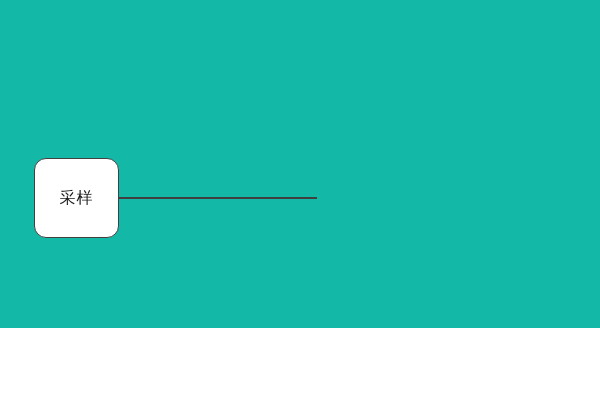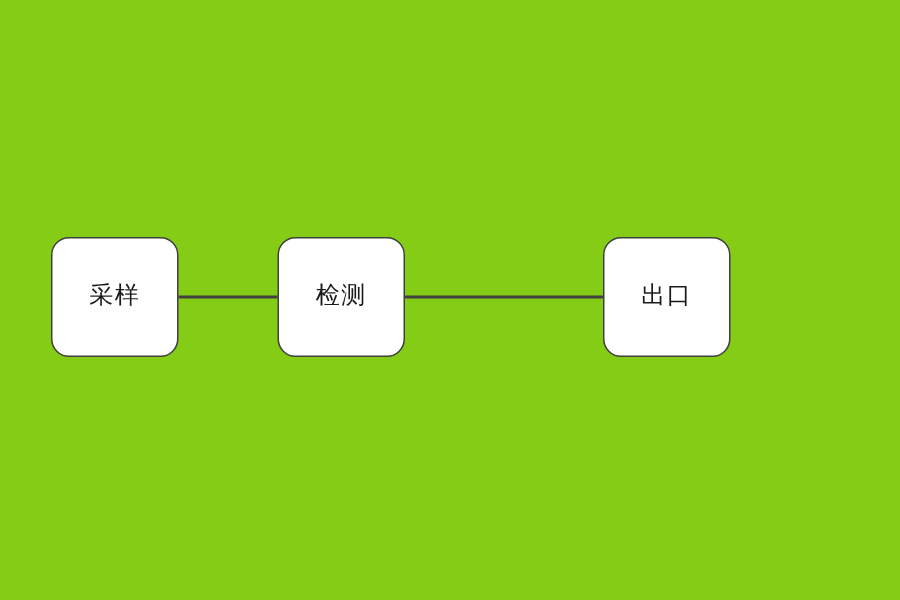--- a/index.html
+++ b/index.html
@@ -4,22 +4,22 @@
 <style>
   html, body {
     margin: 0;
     padding: 0;
     background: #ffffff;
     font-family: "Liberation Sans", "DejaVu Sans", sans-serif;
   }
   .canvas {
     position: relative;
     width: 600px;
-    height: 400px;
-    background: #84cc16;
+    height: 328px;
+    background: #14b8a6;
     overflow: hidden;
   }
   .flow-row {
     position: absolute;
     left: 34px;
     top: 158px;
     height: 80px;
     display: flex;
     align-items: center;
   }
@@ -54,27 +54,21 @@
 
 <div class="canvas">
   <div class="flow-row">
 
     <div class="flow-node">
       <span class="node-label">采样</span>
     </div>
 
     <div class="connector"></div>
 
-    <div class="flow-node">
-      <span class="node-label">检测</span>
-    </div>
 
     <div class="connector"></div>
 
 
     <div class="connector"></div>
 
-    <div class="flow-node">
-      <span class="node-label">出口</span>
-    </div>
 
   </div>
 </div>
 
 </body></html>

